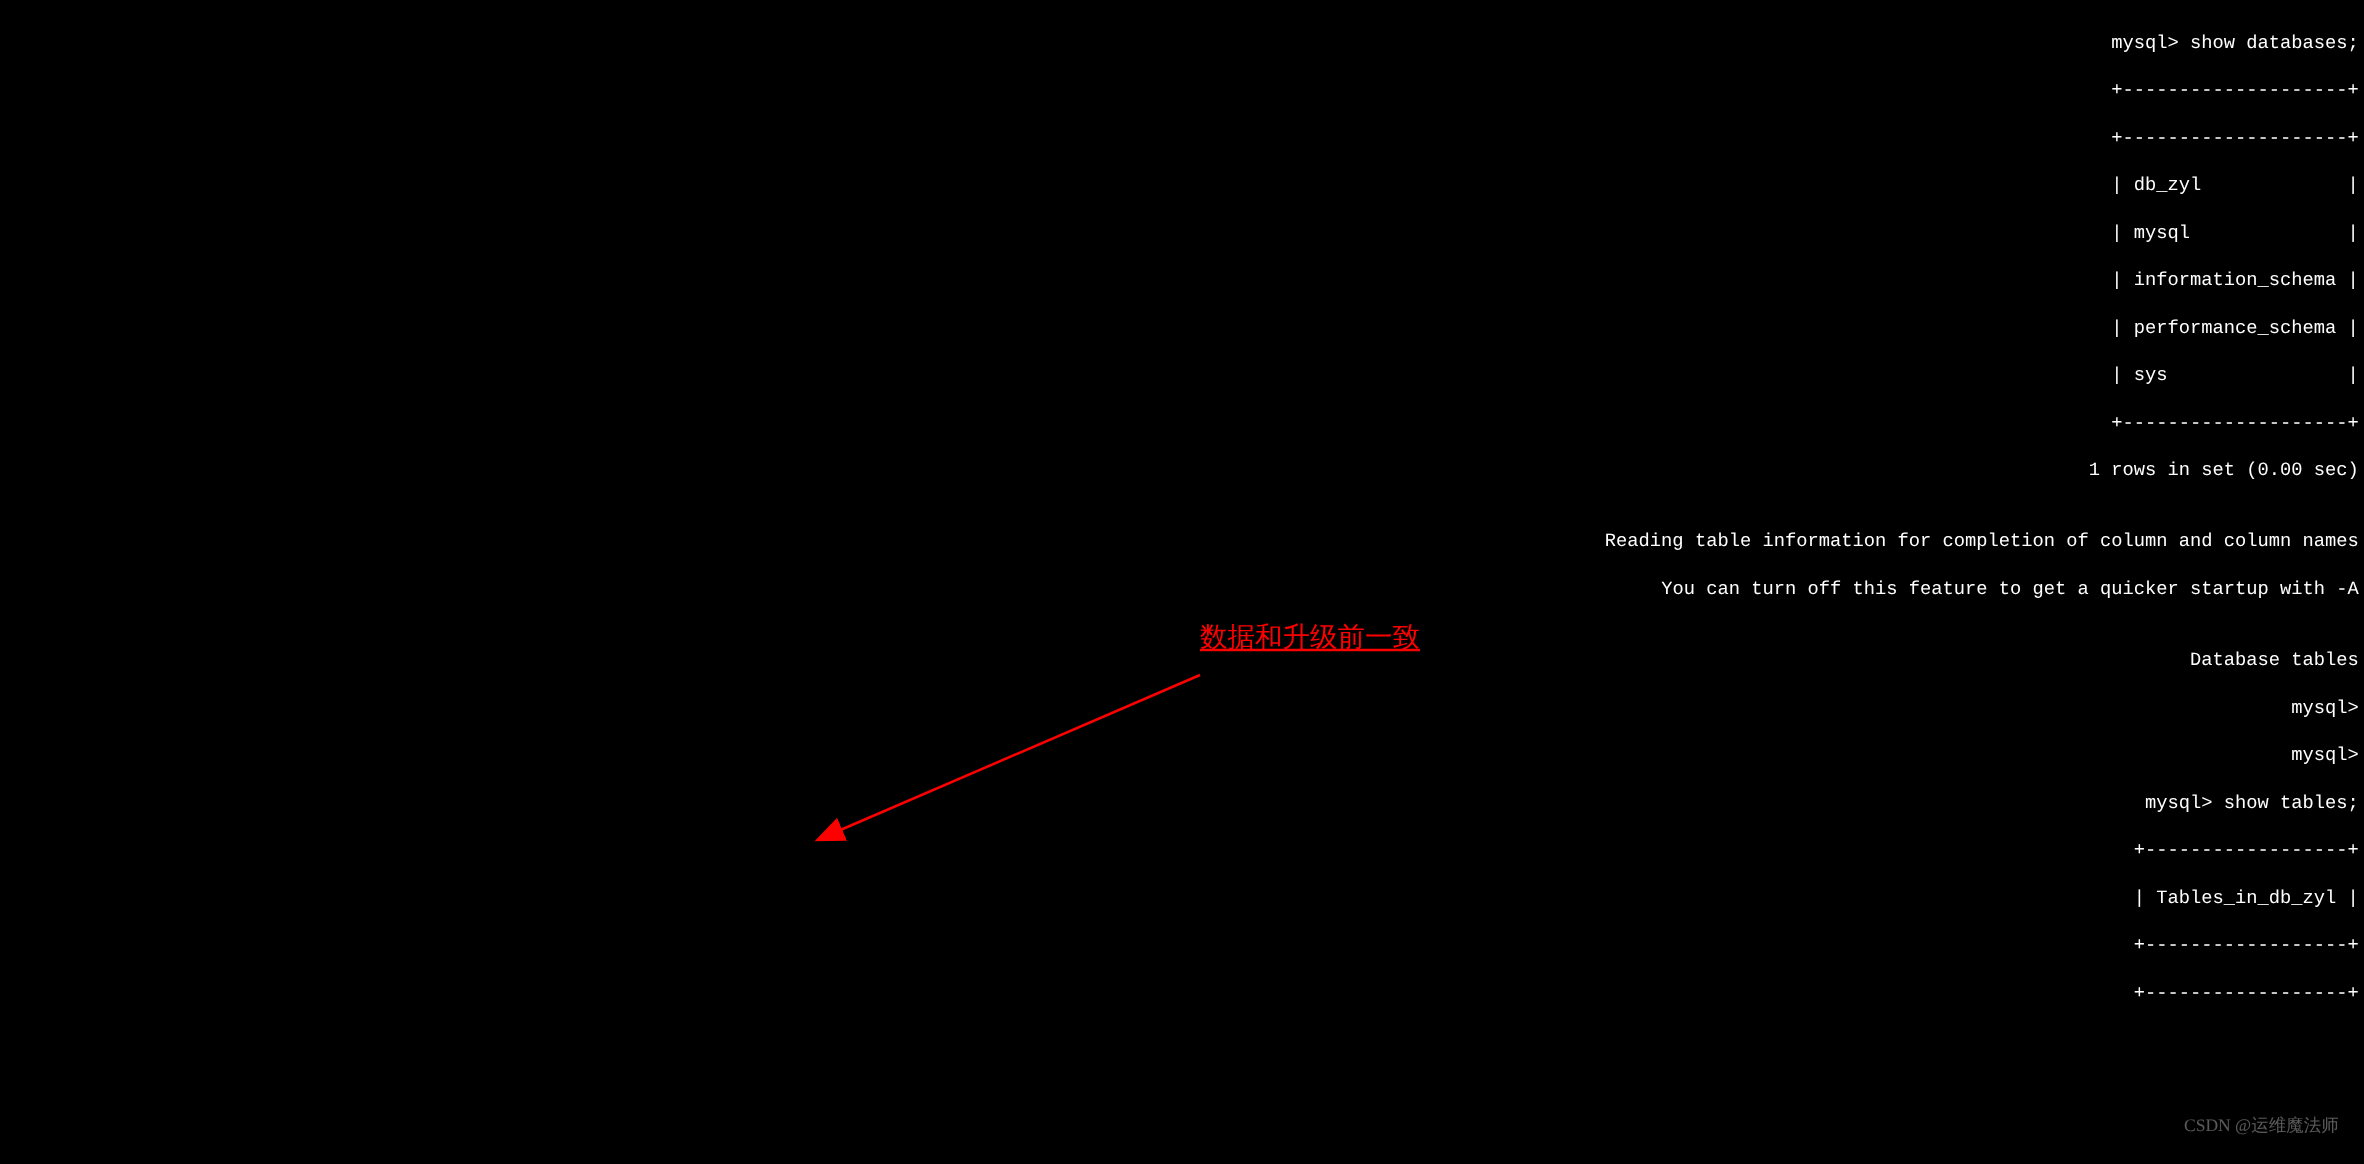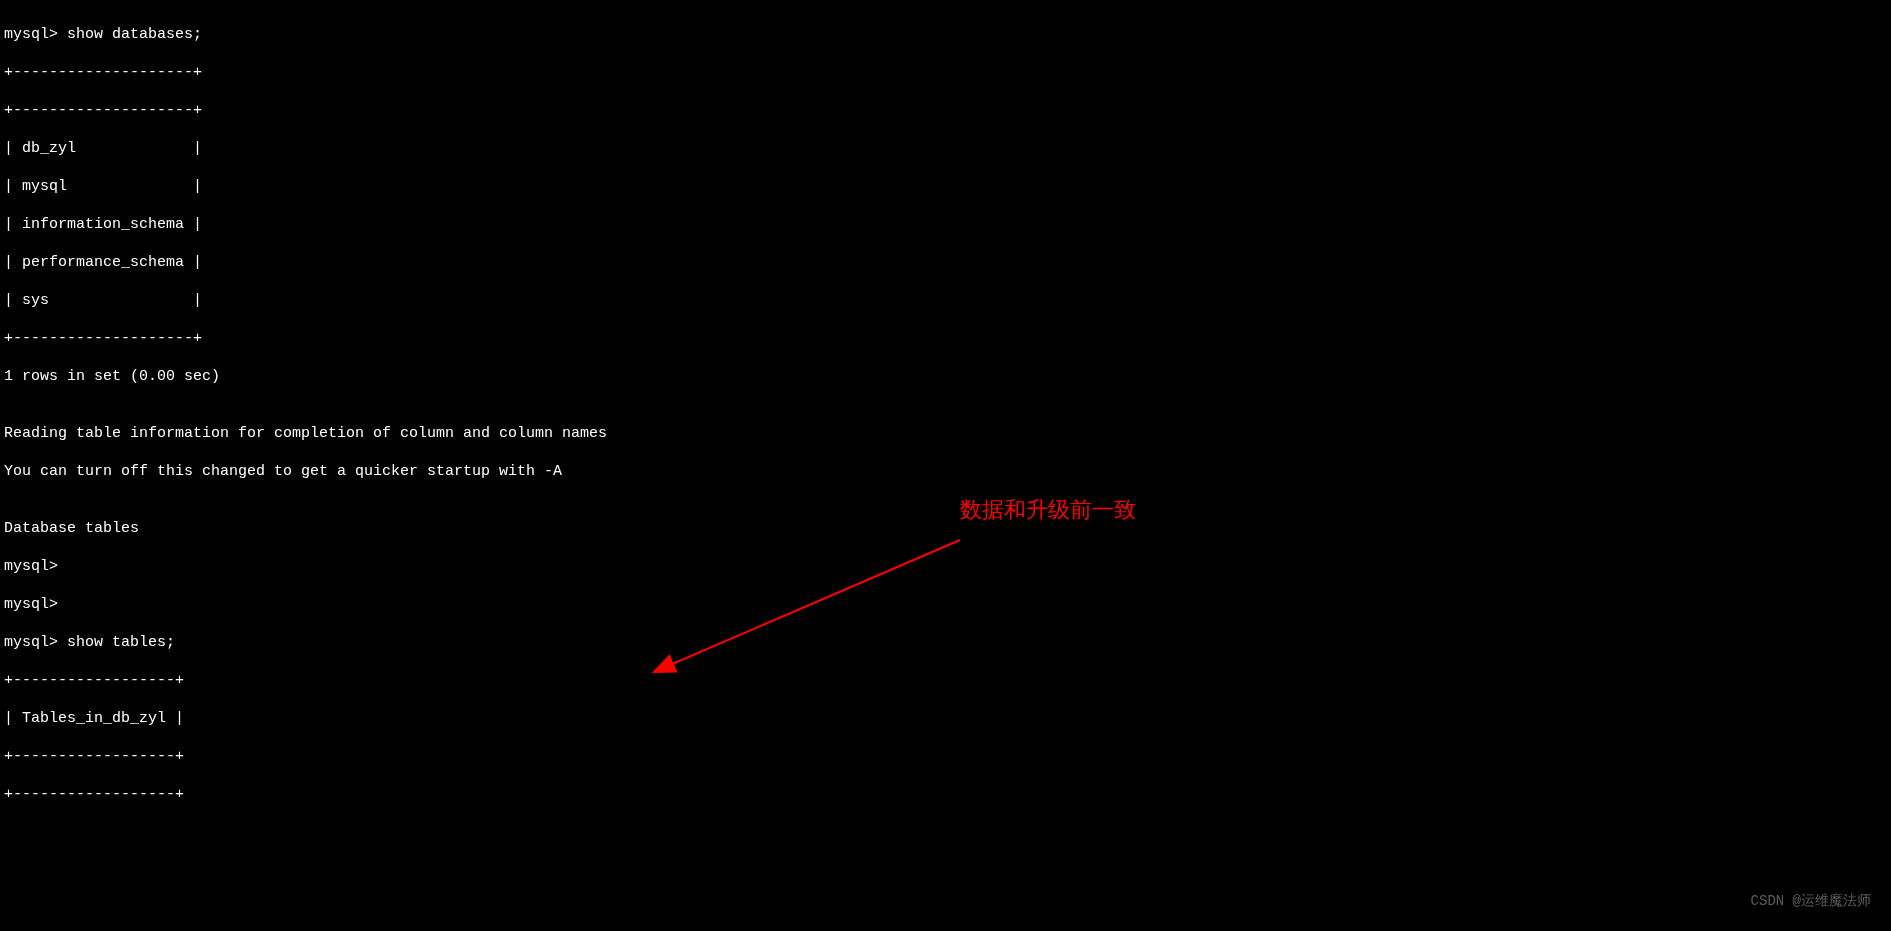--- a/index.html
+++ b/index.html
@@ -12,68 +12,69 @@
     font-family: "Consolas", "Courier New", monospace;
     font-size: 15px;
     line-height: 19px;
     overflow: hidden;
     position: relative;
   }
   .terminal {
     padding: 6px 4px;
     white-space: pre;
   }
-  .line { display: block; }
+  .line { display: block; text-align: right; }
   .annotation {
     position: absolute;
     color: #ff0000;
     font-family: "SimSun", "Microsoft YaHei", sans-serif;
     font-size: 22px;
     pointer-events: none;
+    text-decoration: underline;
   }
   .annotation-text {
     position: absolute;
     top: 500px;
     left: 960px;
   }
   .arrow-svg {
     position: absolute;
     top: 0;
     left: 0;
     width: 1891px;
     height: 931px;
     pointer-events: none;
   }
   .watermark {
     position: absolute;
     right: 20px;
     bottom: 20px;
     color: rgba(255,255,255,0.35);
-    font-family: Liberation Mono, monospace;
+    font-family: Liberation Serif, serif;
     font-size: 14px;
     pointer-events: none;
   }
 </style>
 </head>
 <body>
 
 <div class="terminal">
 <span class="line"><span>mysql&gt; </span><span>show databases;</span></span>
 <span class="line">+--------------------+</span>
 <span class="line">+--------------------+</span>
 <span class="line">| db_zyl             |</span>
 <span class="line">| mysql              |</span>
 <span class="line">| information_schema |</span>
 <span class="line">| performance_schema |</span>
 <span class="line">| sys                |</span>
 <span class="line">+--------------------+</span>
 <span class="line">1 rows in set (0.00 sec)</span>
 <span class="line"></span>
 <span class="line">Reading table information for completion of column and column names</span>
-<span class="line">You can turn off this changed to get a quicker startup with -A</span>
+<span class="line">You can turn off this feature to get a quicker startup with -A</span>
 <span class="line"></span>
 <span class="line">Database tables</span>
 <span class="line">mysql&gt;</span>
 <span class="line">mysql&gt;</span>
 <span class="line"><span>mysql&gt; </span><span>show tables;</span></span>
 <span class="line">+------------------+</span>
 <span class="line">| Tables_in_db_zyl |</span>
 <span class="line">+------------------+</span>
 <span class="line">+------------------+</span>
 

